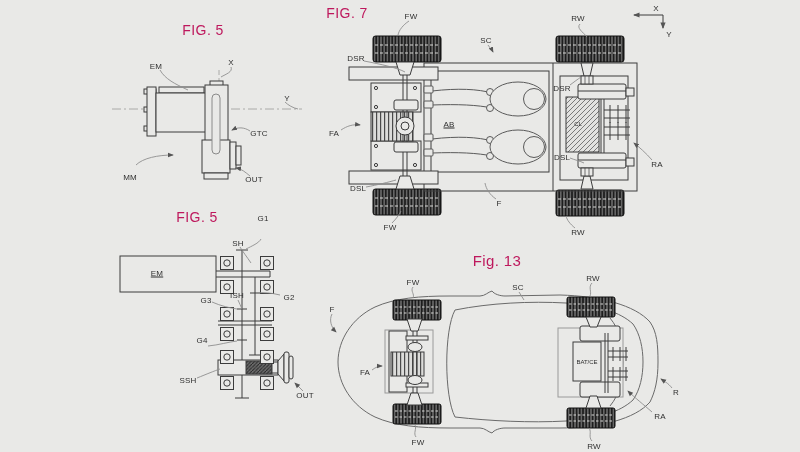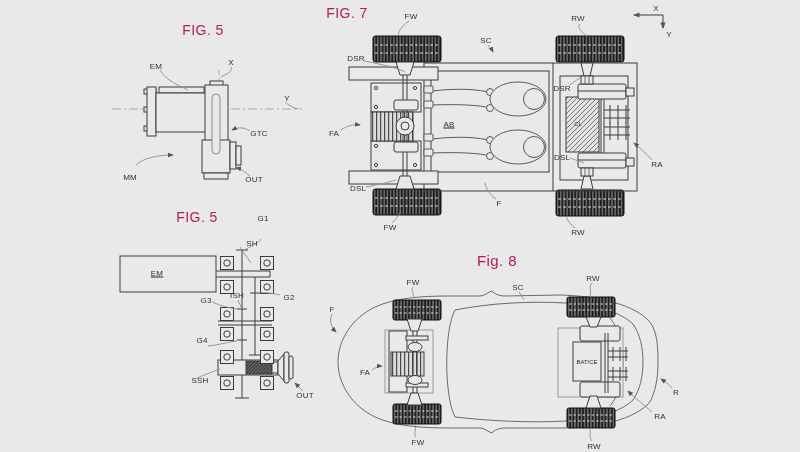--- a/index.html
+++ b/index.html
@@ -325,48 +325,48 @@
   <span class="t" style="left:203px;top:30px">FIG. 5</span>
   <span class="lbl" style="left:156px;top:66px">EM</span>
   <span class="lbl" style="left:231px;top:62px">X</span>
   <span class="lbl" style="left:287px;top:98px">Y</span>
   <span class="lbl" style="left:259px;top:133px">GTC</span>
   <span class="lbl" style="left:130px;top:177px">MM</span>
   <span class="lbl" style="left:254px;top:179px">OUT</span>
 
   <span class="t" style="left:197px;top:217px">FIG. 5</span>
   <span class="lbl u" style="left:157px;top:273px">EM</span>
-  <span class="lbl" style="left:252px;top:243px">SH</span>
+  <span class="lbl" style="left:238px;top:243px">SH</span>
   <span class="lbl" style="left:263px;top:218px">G1</span>
   <span class="lbl" style="left:237px;top:295px">ISH</span>
   <span class="lbl" style="left:289px;top:297px">G2</span>
   <span class="lbl" style="left:206px;top:300px">G3</span>
   <span class="lbl" style="left:202px;top:340px">G4</span>
-  <span class="lbl" style="left:200px;top:380px">SSH</span>
+  <span class="lbl" style="left:188px;top:380px">SSH</span>
   <span class="lbl" style="left:305px;top:395px">OUT</span>
 
   <span class="t" style="left:347px;top:13px">FIG. 7</span>
   <span class="lbl" style="left:411px;top:16px">FW</span>
   <span class="lbl" style="left:486px;top:40px">SC</span>
   <span class="lbl" style="left:578px;top:18px">RW</span>
   <span class="lbl" style="left:656px;top:8px">X</span>
   <span class="lbl" style="left:669px;top:34px">Y</span>
   <span class="lbl" style="left:356px;top:58px">DSR</span>
   <span class="lbl" style="left:562px;top:88px">DSR</span>
   <span class="lbl" style="left:334px;top:133px">FA</span>
   <span class="lbl u" style="left:449px;top:124px">AB</span>
   <span class="lbl sm" style="left:578px;top:124px">CL</span>
   <span class="lbl" style="left:562px;top:157px">DSL</span>
   <span class="lbl" style="left:358px;top:188px">DSL</span>
   <span class="lbl" style="left:499px;top:203px">F</span>
   <span class="lbl" style="left:657px;top:164px">RA</span>
   <span class="lbl" style="left:390px;top:227px">FW</span>
   <span class="lbl" style="left:578px;top:232px">RW</span>
 
-  <span class="t t15" style="left:497px;top:260px">Fig. 8</span>
+  <span class="t t15" style="left:497px;top:260px">Fig. 13</span>
   <span class="lbl" style="left:413px;top:282px">FW</span>
   <span class="lbl" style="left:518px;top:287px">SC</span>
   <span class="lbl" style="left:593px;top:278px">RW</span>
   <span class="lbl" style="left:332px;top:309px">F</span>
   <span class="lbl" style="left:365px;top:372px">FA</span>
   <span class="lbl sm" style="left:587px;top:362px">BAT/CE</span>
   <span class="lbl" style="left:676px;top:392px">R</span>
   <span class="lbl" style="left:660px;top:416px">RA</span>
   <span class="lbl" style="left:418px;top:442px">FW</span>
   <span class="lbl" style="left:594px;top:446px">RW</span>

